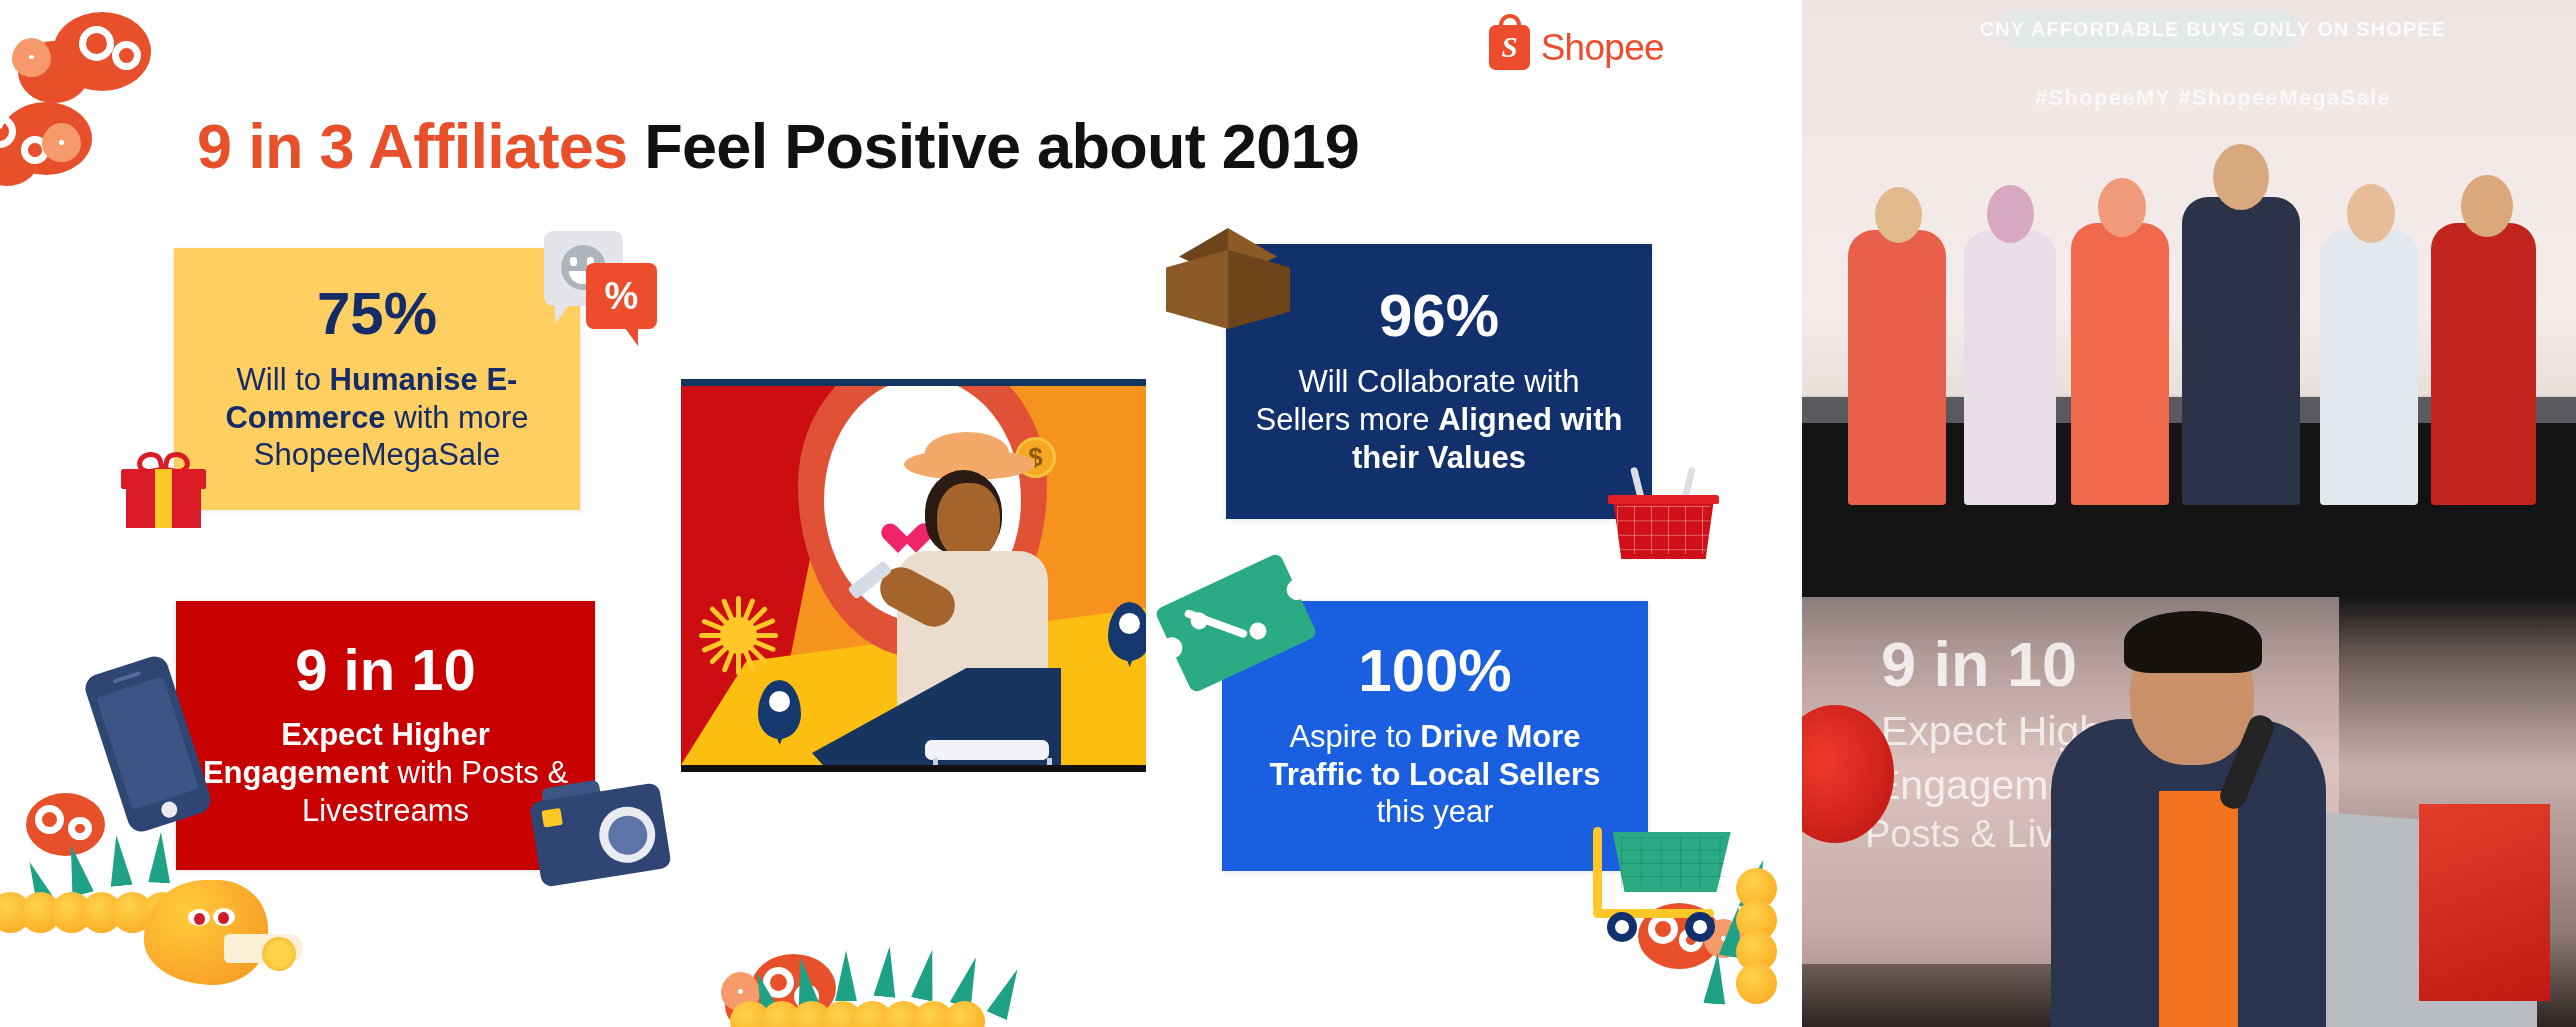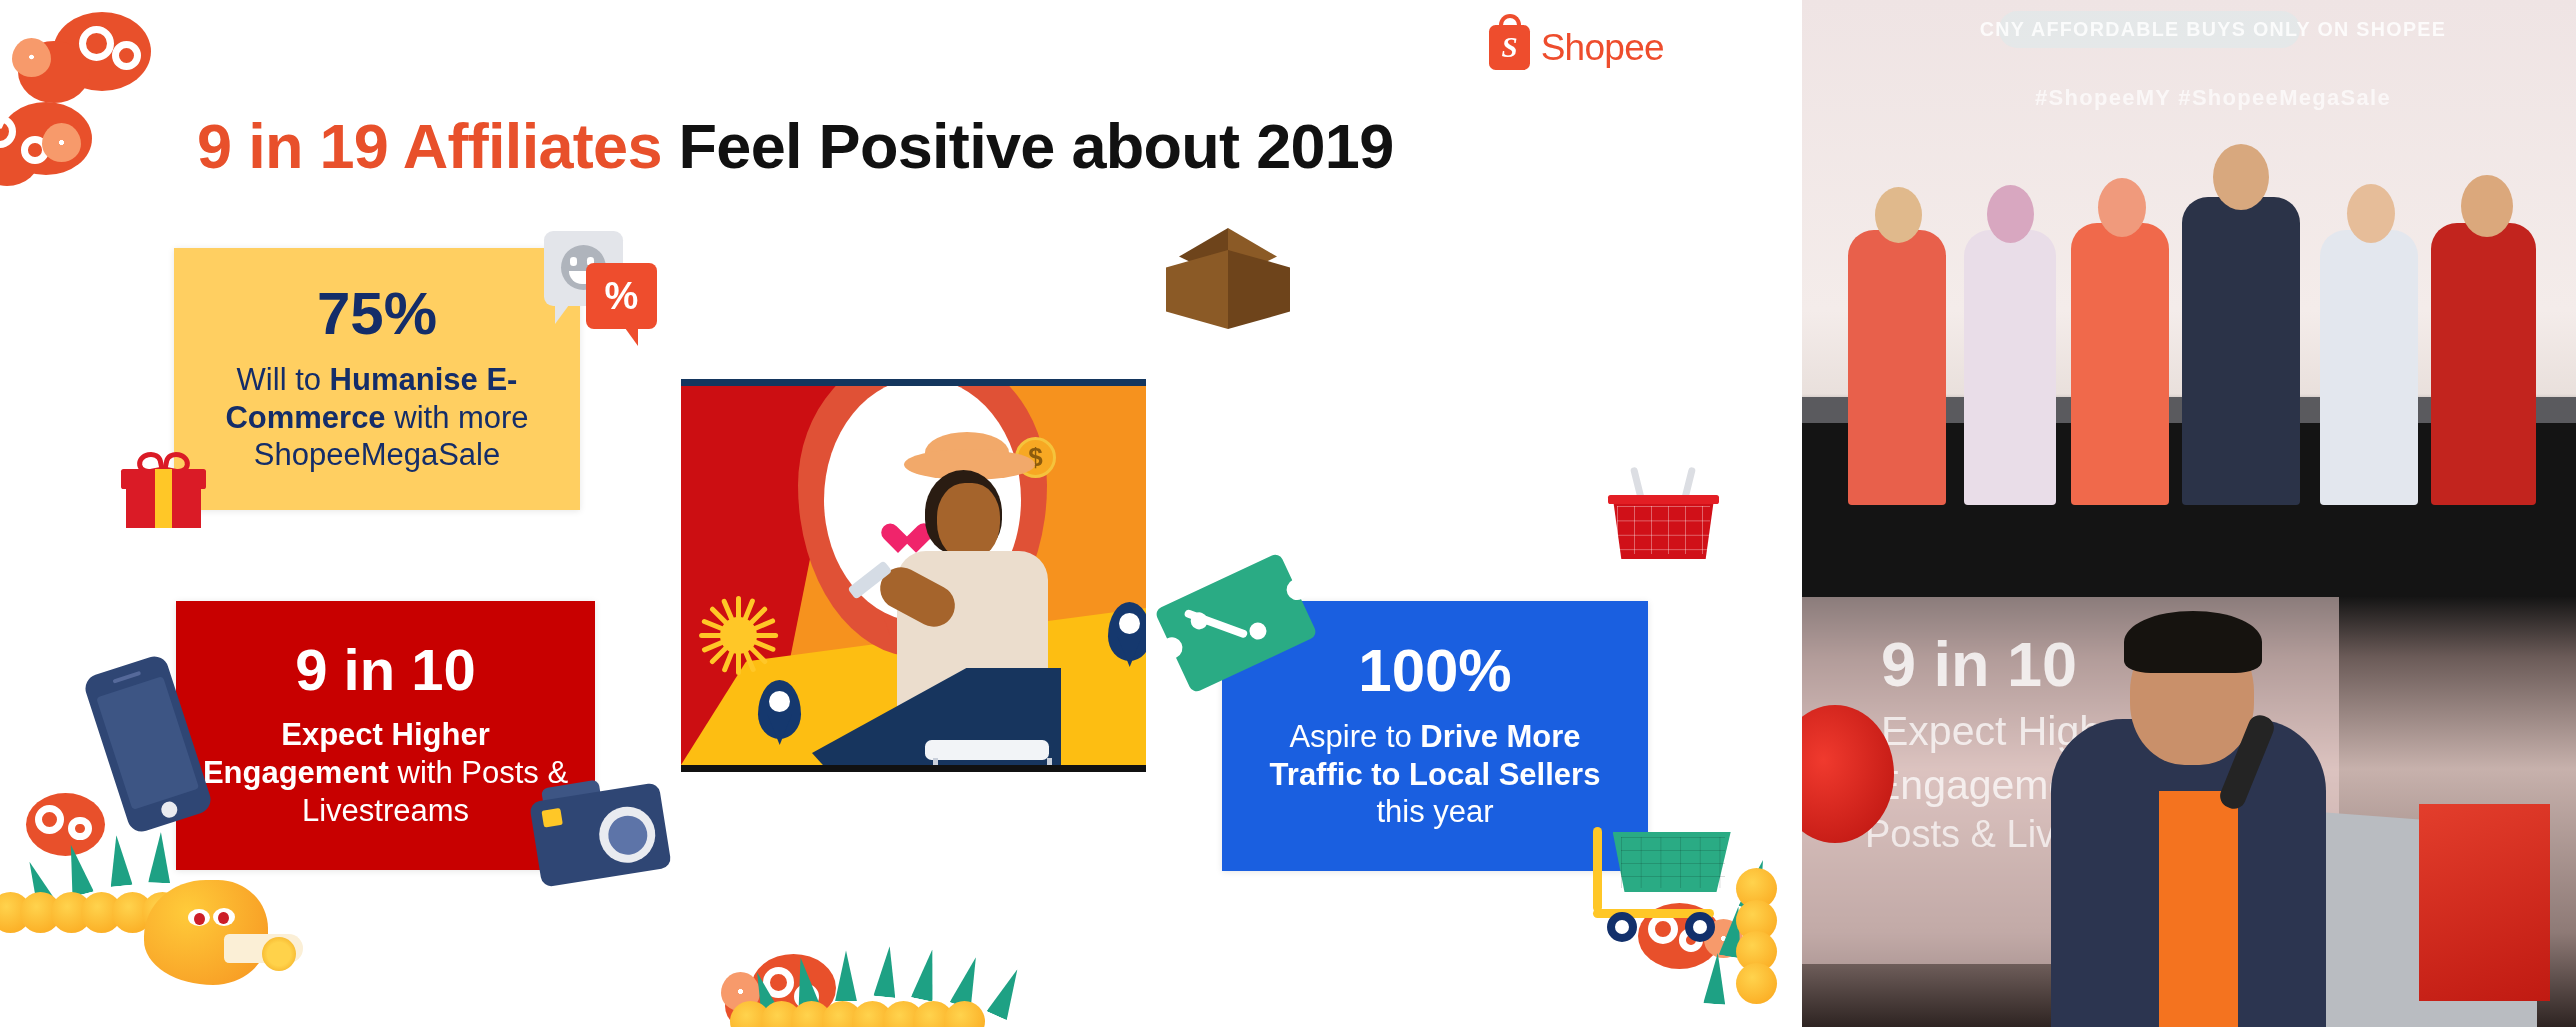--- a/index.html
+++ b/index.html
@@ -320,21 +320,21 @@
     </div>
 
     <div class="shopee-logo">
       <div class="shopee-bag">
         <span class="shopee-bag-s">S</span>
       </div>
       <span class="shopee-word">Shopee</span>
     </div>
 
     <h1 class="title">
-      <span class="hl">9 in 19 Affiliates</span><span class="rest"> Feel Positive about 2019</span>
+      <span class="hl">9 in 3 Affiliates</span><span class="rest"> Feel Positive about 2019</span>
     </h1>
 
     <div class="card" id="card-humanise">
       <div class="pct">75%</div>
       <div class="desc"><span>Will to </span><b>Humanise E-Commerce</b><span> with more ShopeeMegaSale</span></div>
     </div>
 
     <div class="deco chat-grey">
         <div class="face"></div>
       </div>
@@ -347,20 +347,24 @@
         <div class="lid"></div>
         <div class="body"></div>
         <div class="ribbon"></div>
     </div>
 
     <div class="deco box-brown">
       <div class="topL"></div>
         <div class="topR"></div>
         <div class="flapL"></div>
         <div class="flapR"></div>
+    </div>
+    <div class="card" id="card-collaborate">
+      <div class="pct">96%</div>
+      <div class="desc"><span>Will Collaborate with Sellers more </span><b>Aligned with their Values</b><span></span></div>
     </div>
     <div class="deco basket-red">
       <div class="h1"></div>
         <div class="h2"></div>
         <div class="tub"></div>
         <div class="rim"></div>
         <div class="grid"></div>
     </div>
 
     <div class="deco phone">

